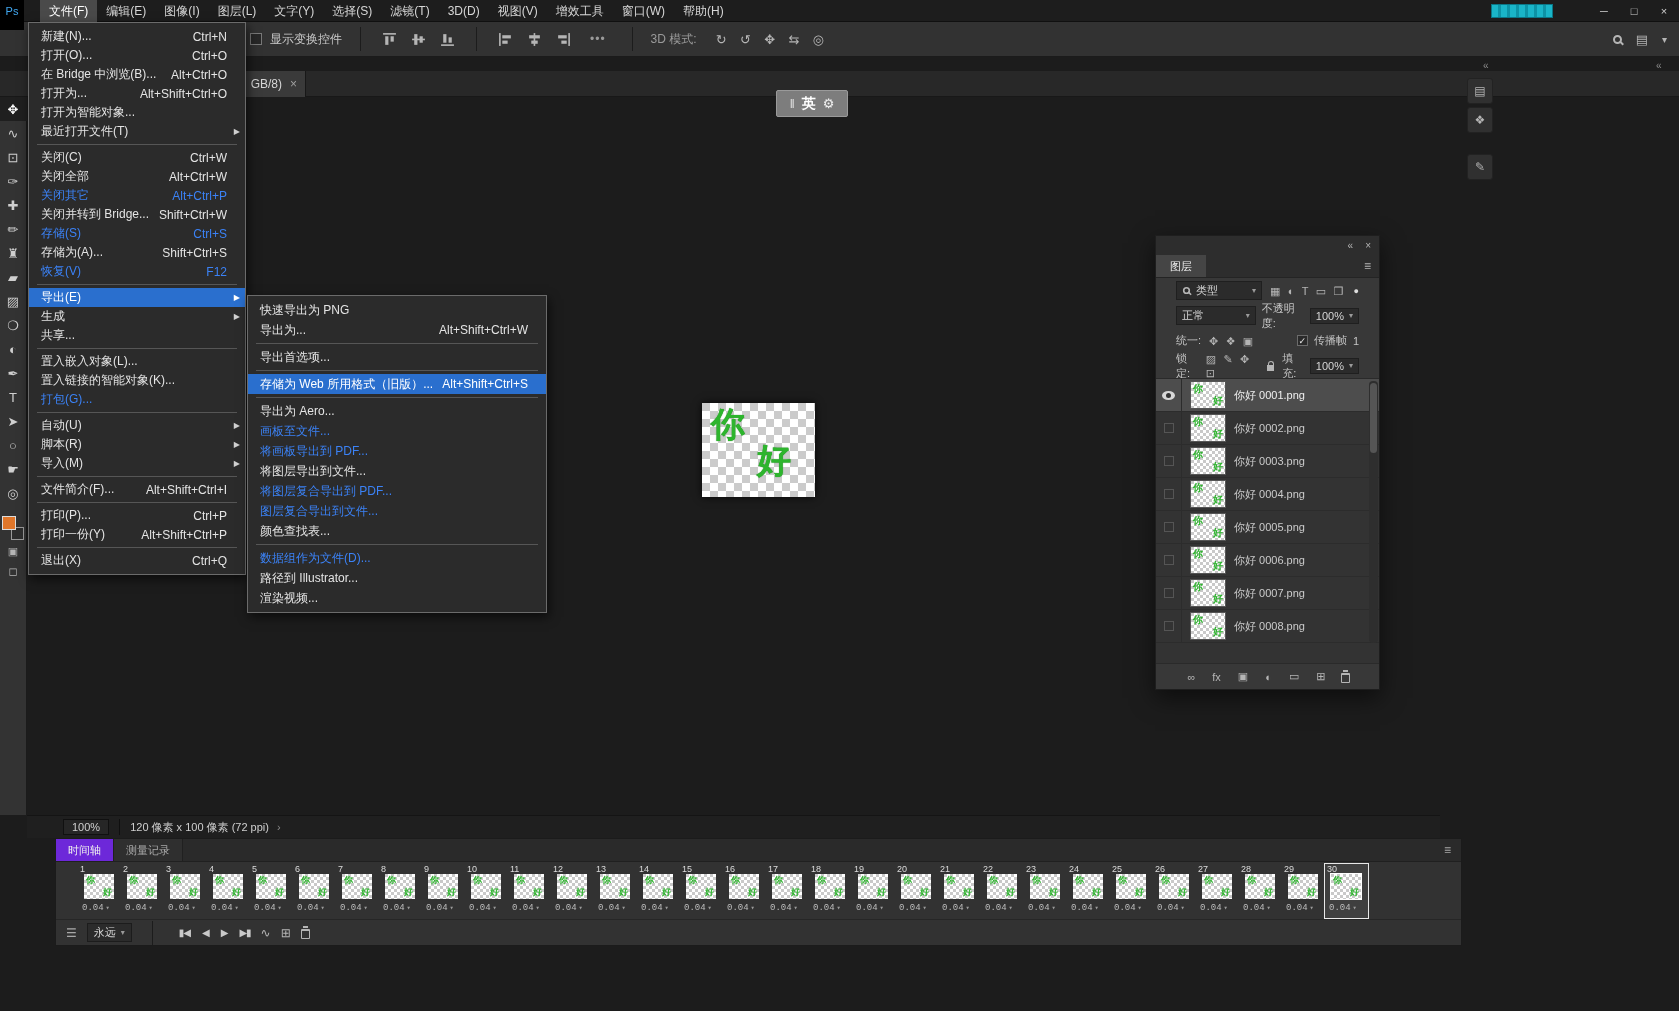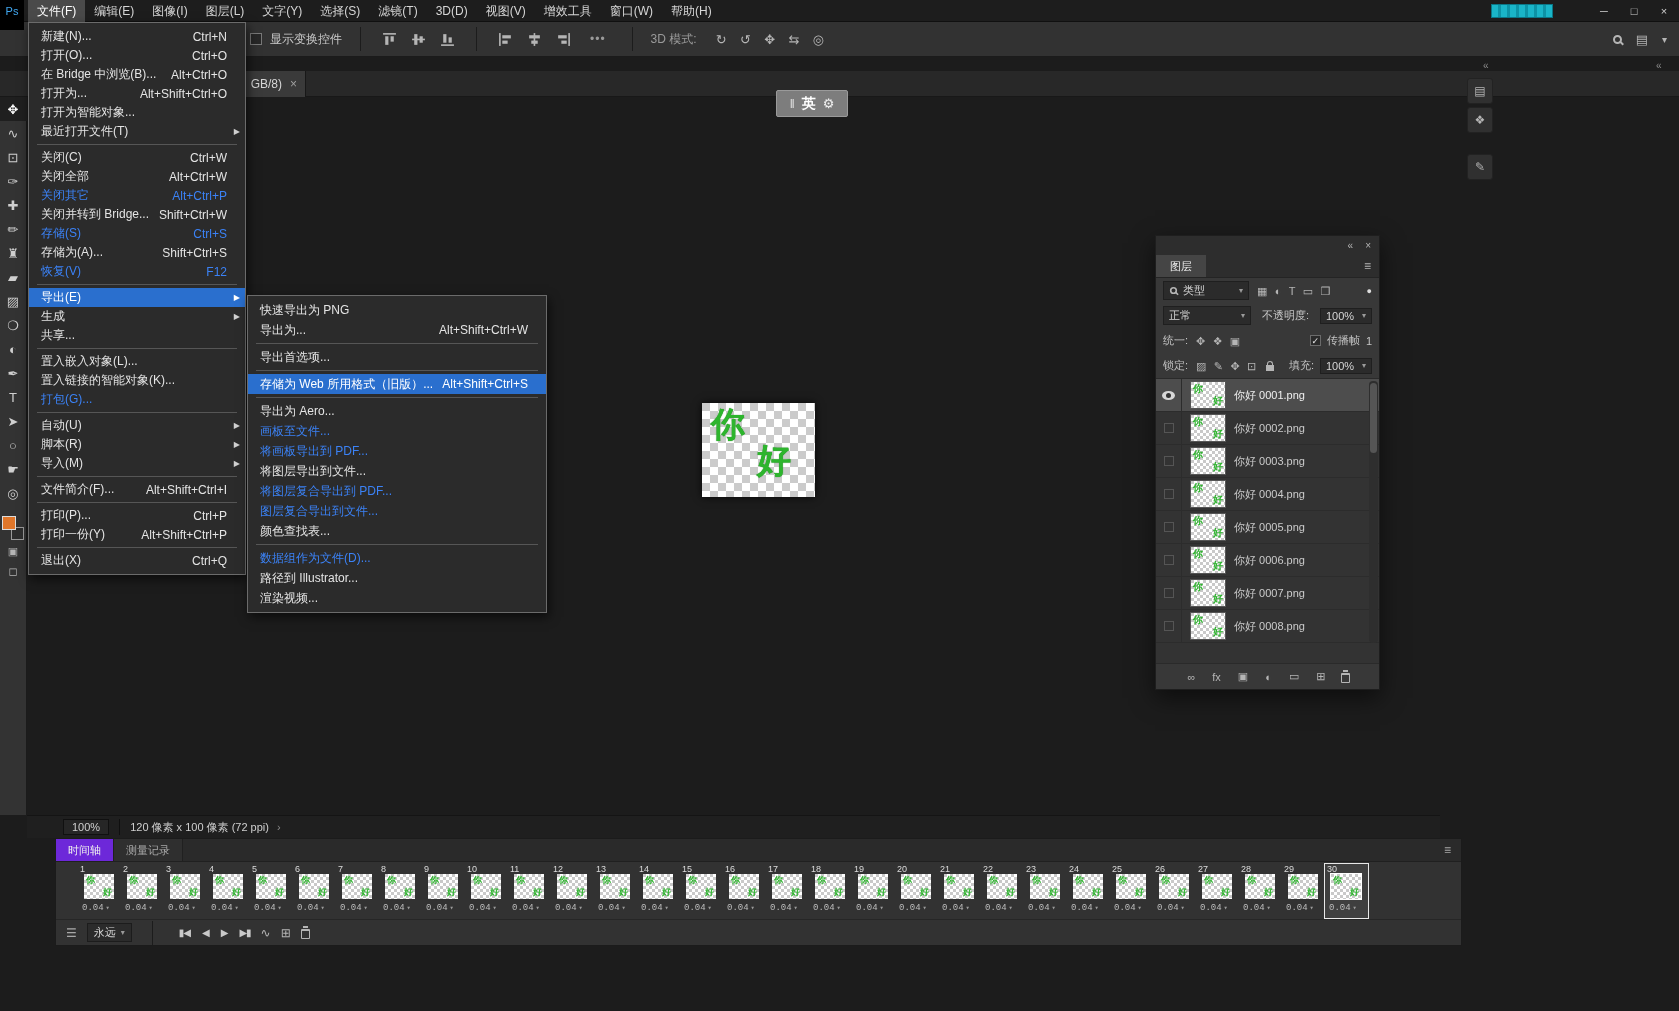--- a/index.html
+++ b/index.html
@@ -5,21 +5,21 @@
   * { margin:0; padding:0; box-sizing:border-box; }
   html,body { background:#111; }
   .app {
     position:relative; width:1679px; height:1011px; overflow:hidden;
     background:#1c1c1c; font-family:"Liberation Sans", sans-serif;
     font-size:12px; color:#d6d6d6; user-select:none;
   }
   
   .titlebar { position:absolute; left:0; top:0; width:100%; height:22px; background:#1d1d1d; border-bottom:1px solid #101010; display:flex; align-items:center; z-index:40;}
   .ps-logo { width:24px; height:38px; background:#000000; color:#41a7f0; font-weight:normal; font-size:11px; display:flex; align-items:center; justify-content:center; }
-  .menubar { display:flex; height:22px; margin-left:4px; }
+  .menubar { display:flex; height:22px; margin-left:16px; }
   .menu-top { padding:0 9px; line-height:22px; color:#d6d6d6; cursor:default; }
   .menu-top.active { background:#4a4a4a; color:#fff; }
   .tb-right { margin-left:auto; display:flex; align-items:center; height:22px; }
   .badge { width:62px; height:14px; margin-right:36px; background:repeating-linear-gradient(90deg,#1ab5c8 0 6px,#0d93a6 6px 9px); border:1px solid #0a7787; }
   .winbtn { width:30px; height:22px; display:flex; align-items:center; justify-content:center; color:#cfcfcf; font-size:11px; }
   
   .optionsbar { position:absolute; left:0; top:22px; width:100%; height:35px; background:#323232; border-bottom:1px solid #1b1b1b; display:flex; align-items:center; z-index:5;}
   .ob-left { display:flex; align-items:center; gap:8px; margin-left:250px; }
   .cbx { width:12px; height:12px; border:1px solid #787878; background:#272727; display:inline-flex; align-items:center; justify-content:center; font-size:9px; color:#ddd; }
   .ob-label { color:#c9c9c9; }
@@ -106,21 +106,21 @@
   .ico-color { border-radius:50%; background:conic-gradient(#e53935,#fdd835,#43a047,#1e88e5,#8e24aa,#e53935); }
   .ico-swatches { background:conic-gradient(#e53935 0 25%,#fdd835 0 50%,#1e88e5 0 75%,#43a047 0); }
   .ico-gradient { background:linear-gradient(90deg,#000,#fff); }
   .ico-pattern { background:repeating-conic-gradient(#888 0% 25%, #ddd 0% 50%) 0 0/7px 7px; }
   
   .layers-panel { position:absolute; left:1155px; top:235px; width:225px; height:455px; background:#383838; border:1px solid #1e1e1e; box-shadow:0 8px 22px rgba(0,0,0,.55); z-index:10; display:flex; flex-direction:column; }
   .lp-header { height:18px; background:#2d2d2d; display:flex; align-items:center; justify-content:flex-end; gap:12px; padding-right:8px; color:#b5b5b5; font-size:10px; }
   .lp-tabs { height:24px; background:#2d2d2d; display:flex; align-items:flex-end; border-bottom:1px solid #242424; }
   .lp-tab { background:#454545; color:#eeeeee; font-size:11px; padding:4px 14px 3px; }
   .lp-menu { margin-left:auto; margin-right:8px; color:#b5b5b5; align-self:center; }
-  .lp-row { display:flex; align-items:center; gap:6px; padding:0 7px; height:25px;justify-content:space-between; }
+  .lp-row { display:flex; align-items:center; gap:6px; padding:0 20px; height:25px; }
   .select-box { display:flex; align-items:center; gap:5px; background:#2b2b2b; border:1px solid #1f1f1f; padding:1px 5px; font-size:11px; color:#d6d6d6; }
   .select-box .dd { font-size:8px; color:#9a9a9a; margin-left:auto; }
   .filter-ico { color:#b5b5b5; font-size:11px; margin:0 2px; }
   .filter-toggle { margin-left:auto; color:#dddddd; font-size:9px; }
   .lp-label { color:#c5c5c5; font-size:11px; }
   .lockico { display:inline-block; width:8px; height:6px; background:#b5b5b5; position:relative; margin:5px 2px 0; }
   .lockico::before { content:""; position:absolute; top:-4px; left:1px; width:4px; height:4px; border:1.5px solid #b5b5b5; border-bottom:none; border-radius:3px 3px 0 0; }
   .chk { width:11px; height:11px; background:#2a2a2a; border:1px solid #6b6b6b; display:inline-flex; align-items:center; justify-content:center; color:#e8e8e8; font-size:9px; }
   .layer-list { flex:1; background:#333333; border-top:1px solid #2a2a2a; position:relative; overflow:hidden; }
   .layer-row { height:33px; display:flex; align-items:center; border-bottom:1px solid #2c2c2c; }

